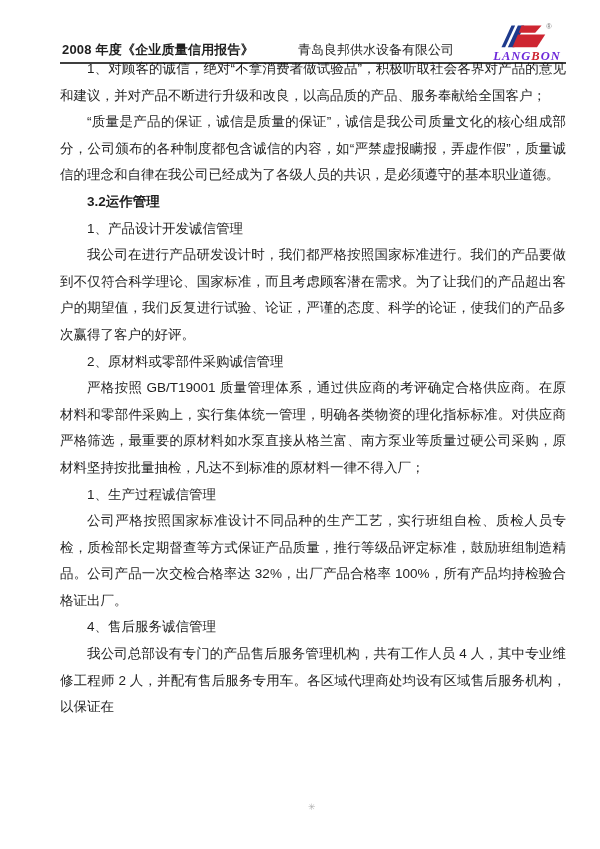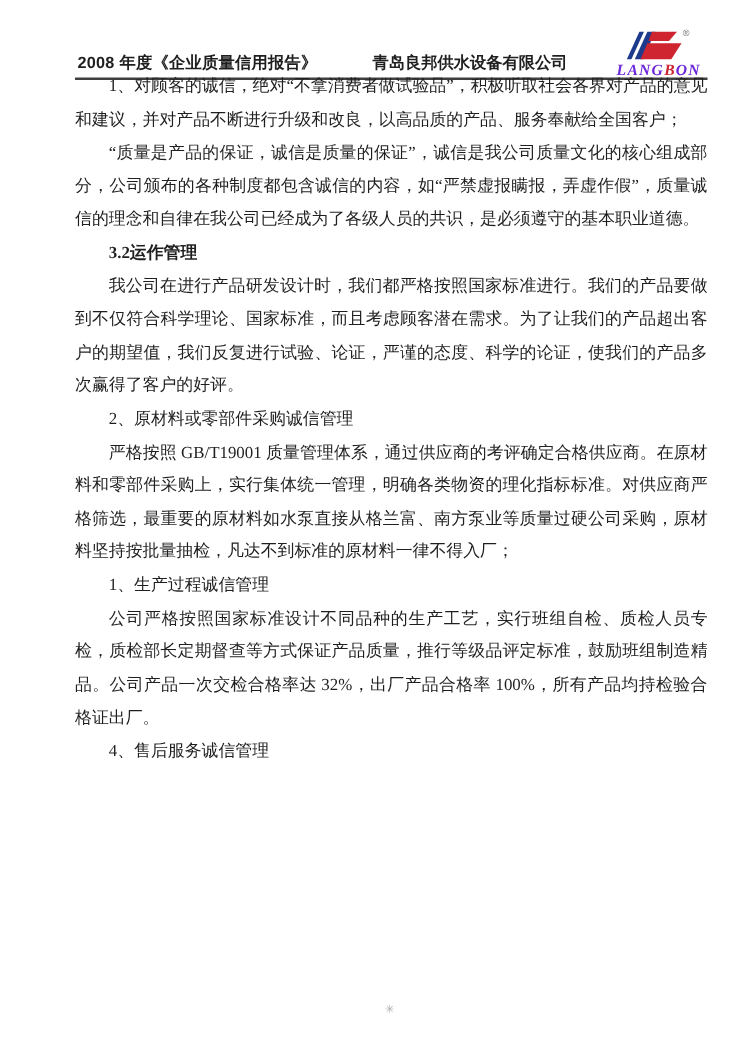--- a/index.html
+++ b/index.html
@@ -19,21 +19,21 @@
     height:48px;
     border-bottom:2px solid #3f3f3f;
   }
   .report-title {
     position:absolute; left:2px; bottom:3px;
     font-size:13px; font-weight:bold; letter-spacing:0.2px;
     white-space:nowrap;
   }
   .company-name {
     position:absolute; right:112px; bottom:3px;
-    font-size:13px; font-weight:bold;
+    font-size:13px; font-weight:normal;
     white-space:nowrap;
   }
   .logo {
     position:absolute; right:-4px; bottom:0;
     width:86px; text-align:center; line-height:1;
   }
   .logo-icon { display:block; margin:0 auto -1px; }
   .wordmark {
     font-family:"Liberation Serif", serif;
     font-style:italic; font-weight:bold;
@@ -42,21 +42,21 @@
   }
   .wm-blue { color:#6d28d9; }
   .wm-red  { color:#ce2531; }
 
   
   .doc-body {
     position:absolute; top:56px; left:60px; right:34px;
     font-size:13.5px; line-height:26.6px;
     text-align:justify;
   }
-  .doc-body p { margin:0; text-indent:2em;font-family:Liberation Serif, serif; }
+  .doc-body p { margin:0; text-indent:2em; }
   .section-heading { font-weight:bold; }
 
   
   .footer-mark {
     position:absolute; left:308px; top:802px;
     font-size:9px; color:#9a9a9a; opacity:0.8;
   }
 </style>
 </head>
 <body>
@@ -76,23 +76,25 @@
         <text x="55" y="10" font-size="8" fill="#777" font-family="Liberation Sans, sans-serif">®</text>
       </svg>
       <div class="wordmark"><span class="wm-blue">LANG</span><span class="wm-red">B</span><span class="wm-blue">ON</span></div>
     </div>
   </div>
 
   <div class="doc-body">
     <p>1、对顾客的诚信，绝对“不拿消费者做试验品”，积极听取社会各界对产品的意见和建议，并对产品不断进行升级和改良，以高品质的产品、服务奉献给全国客户；</p>
     <p>“质量是产品的保证，诚信是质量的保证”，诚信是我公司质量文化的核心组成部分，公司颁布的各种制度都包含诚信的内容，如“严禁虚报瞒报，弄虚作假”，质量诚信的理念和自律在我公司已经成为了各级人员的共识，是必须遵守的基本职业道德。</p>
     <p class="section-heading">3.2运作管理</p>
+    <p>1、产品设计开发诚信管理</p>
     <p>我公司在进行产品研发设计时，我们都严格按照国家标准进行。我们的产品要做到不仅符合科学理论、国家标准，而且考虑顾客潜在需求。为了让我们的产品超出客户的期望值，我们反复进行试验、论证，严谨的态度、科学的论证，使我们的产品多次赢得了客户的好评。</p>
     <p>2、原材料或零部件采购诚信管理</p>
     <p>严格按照 GB/T19001 质量管理体系，通过供应商的考评确定合格供应商。在原材料和零部件采购上，实行集体统一管理，明确各类物资的理化指标标准。对供应商严格筛选，最重要的原材料如水泵直接从格兰富、南方泵业等质量过硬公司采购，原材料坚持按批量抽检，凡达不到标准的原材料一律不得入厂；</p>
     <p>1、生产过程诚信管理</p>
     <p>公司严格按照国家标准设计不同品种的生产工艺，实行班组自检、质检人员专检，质检部长定期督查等方式保证产品质量，推行等级品评定标准，鼓励班组制造精品。公司产品一次交检合格率达 32%，出厂产品合格率 100%，所有产品均持检验合格证出厂。</p>
     <p>4、售后服务诚信管理</p>
+    <p>我公司总部设有专门的产品售后服务管理机构，共有工作人员 4 人，其中专业维修工程师 2 人，并配有售后服务专用车。各区域代理商处均设有区域售后服务机构，以保证在</p>
   </div>
 
   <div class="footer-mark">✳</div>
 
 </div>
 
 </body></html>

